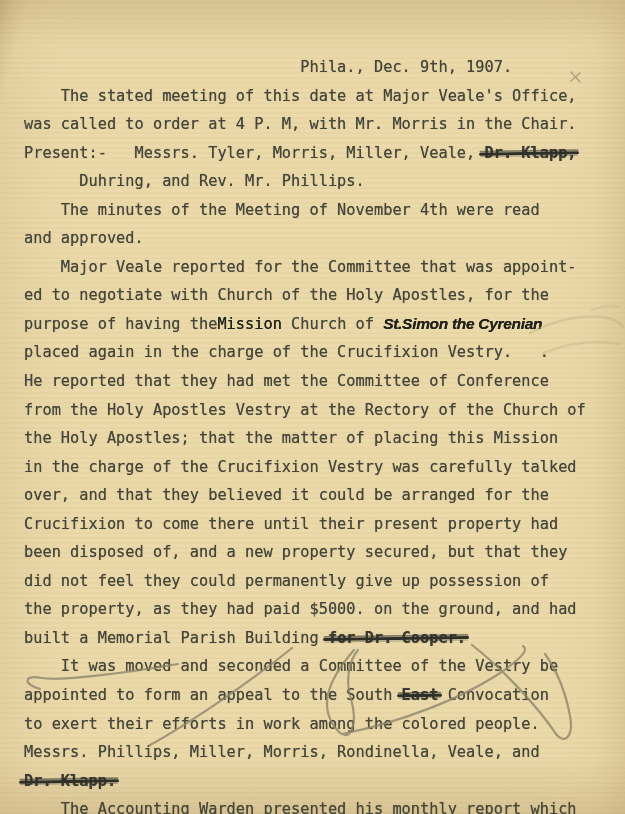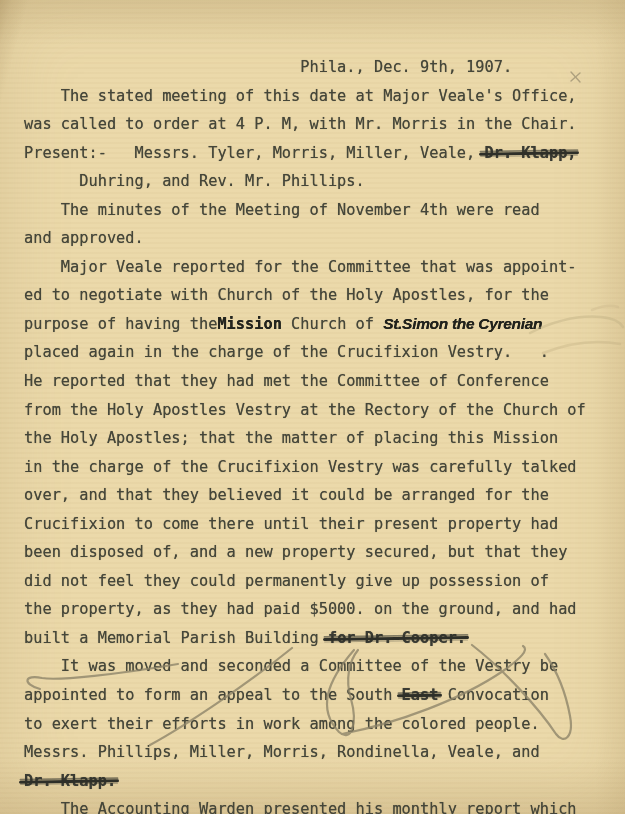--- a/index.html
+++ b/index.html
@@ -29,21 +29,21 @@
   }
   .line{height:28.55px;}
   
   .strike{position:relative;font-weight:600;color:#3a3b33;}
   .strike::after{
     content:"";position:absolute;left:-5px;right:-3px;top:46%;height:3.2px;
     background:#2e2f28;transform:rotate(-0.8deg);border-radius:2px;
     box-shadow:0 -2.6px 0 -0.6px rgba(46,47,40,.55), 0 2.4px 0 -1px rgba(46,47,40,.35);
   }
   
-  .ink{font-weight:bold;color:#23241e;text-shadow:0 0 .5px #23241e;}
+  .ink{font-weight:normal;color:#23241e;text-shadow:0 0 .5px #23241e;}
   
   .hand{
     font-family:Liberation Sans, sans-serif;font-style:italic;font-weight:bold;
     font-size:15.5px;color:#21221c;letter-spacing:-.3px;
     text-shadow:0 0 .5px #21221c;
   }
   .pencil-overlay{position:absolute;inset:0;pointer-events:none;}
 </style>
 </head>
 <body>

